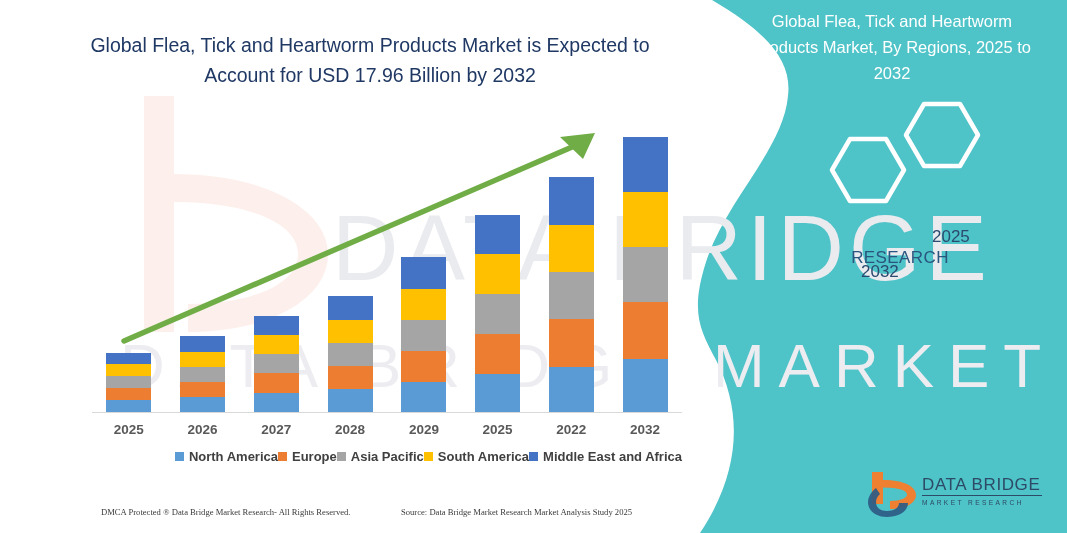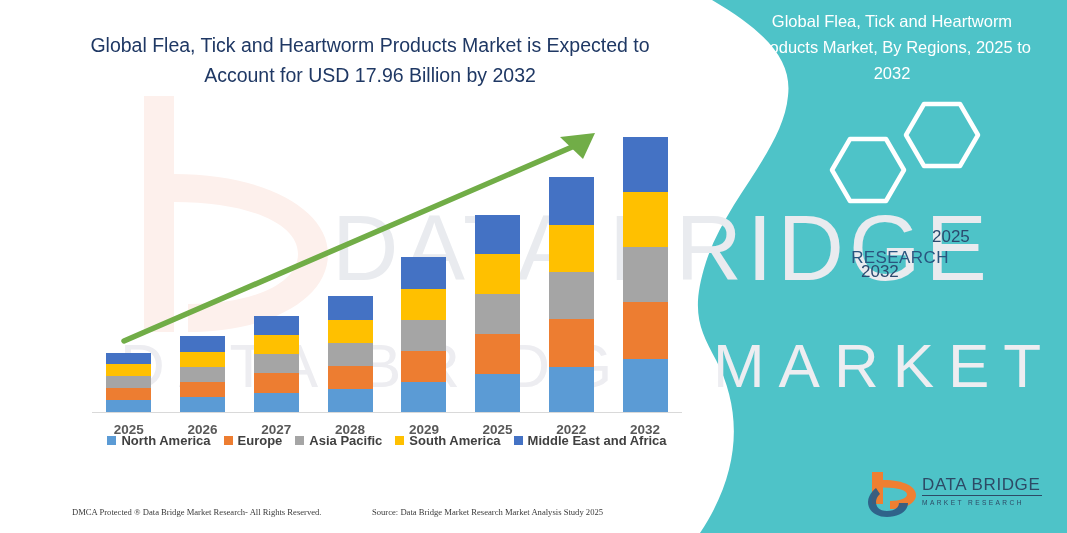--- a/index.html
+++ b/index.html
@@ -121,26 +121,25 @@
     font-size: 13.5px;
     font-weight: bold;
     color: #595959;
   }
 
   
   #legend {
     position: absolute;
     z-index: 5;
     left: 92px;
-    top: 433px;
+    top: 449px;
     width: 590px;
     display: flex;
-    justify-content: center;
+    justify-content: flex-end;
     align-items: center;
-    gap: 13px;
   }
   .legend-item {
     display: flex;
     align-items: center;
     gap: 5px;
     white-space: nowrap;
   }
   .legend-swatch {
     width: 9px; height: 9px;
     flex: 0 0 auto;
@@ -149,21 +148,21 @@
   .legend-label {
     font-size: 13px;
     font-weight: bold;
     color: #404040;
   }
 
   
   #footer {
     position: absolute;
     z-index: 5;
-    left: 72px;
+    left: 101px;
     top: 507px;
     width: 600px;
     display: flex;
     font-family: "Liberation Serif", serif;
     font-size: 8.6px;
     color: #3a3a3a;
   }
   #footer-dmca { width: 300px; }
   #footer-source { width: 300px; }
 

